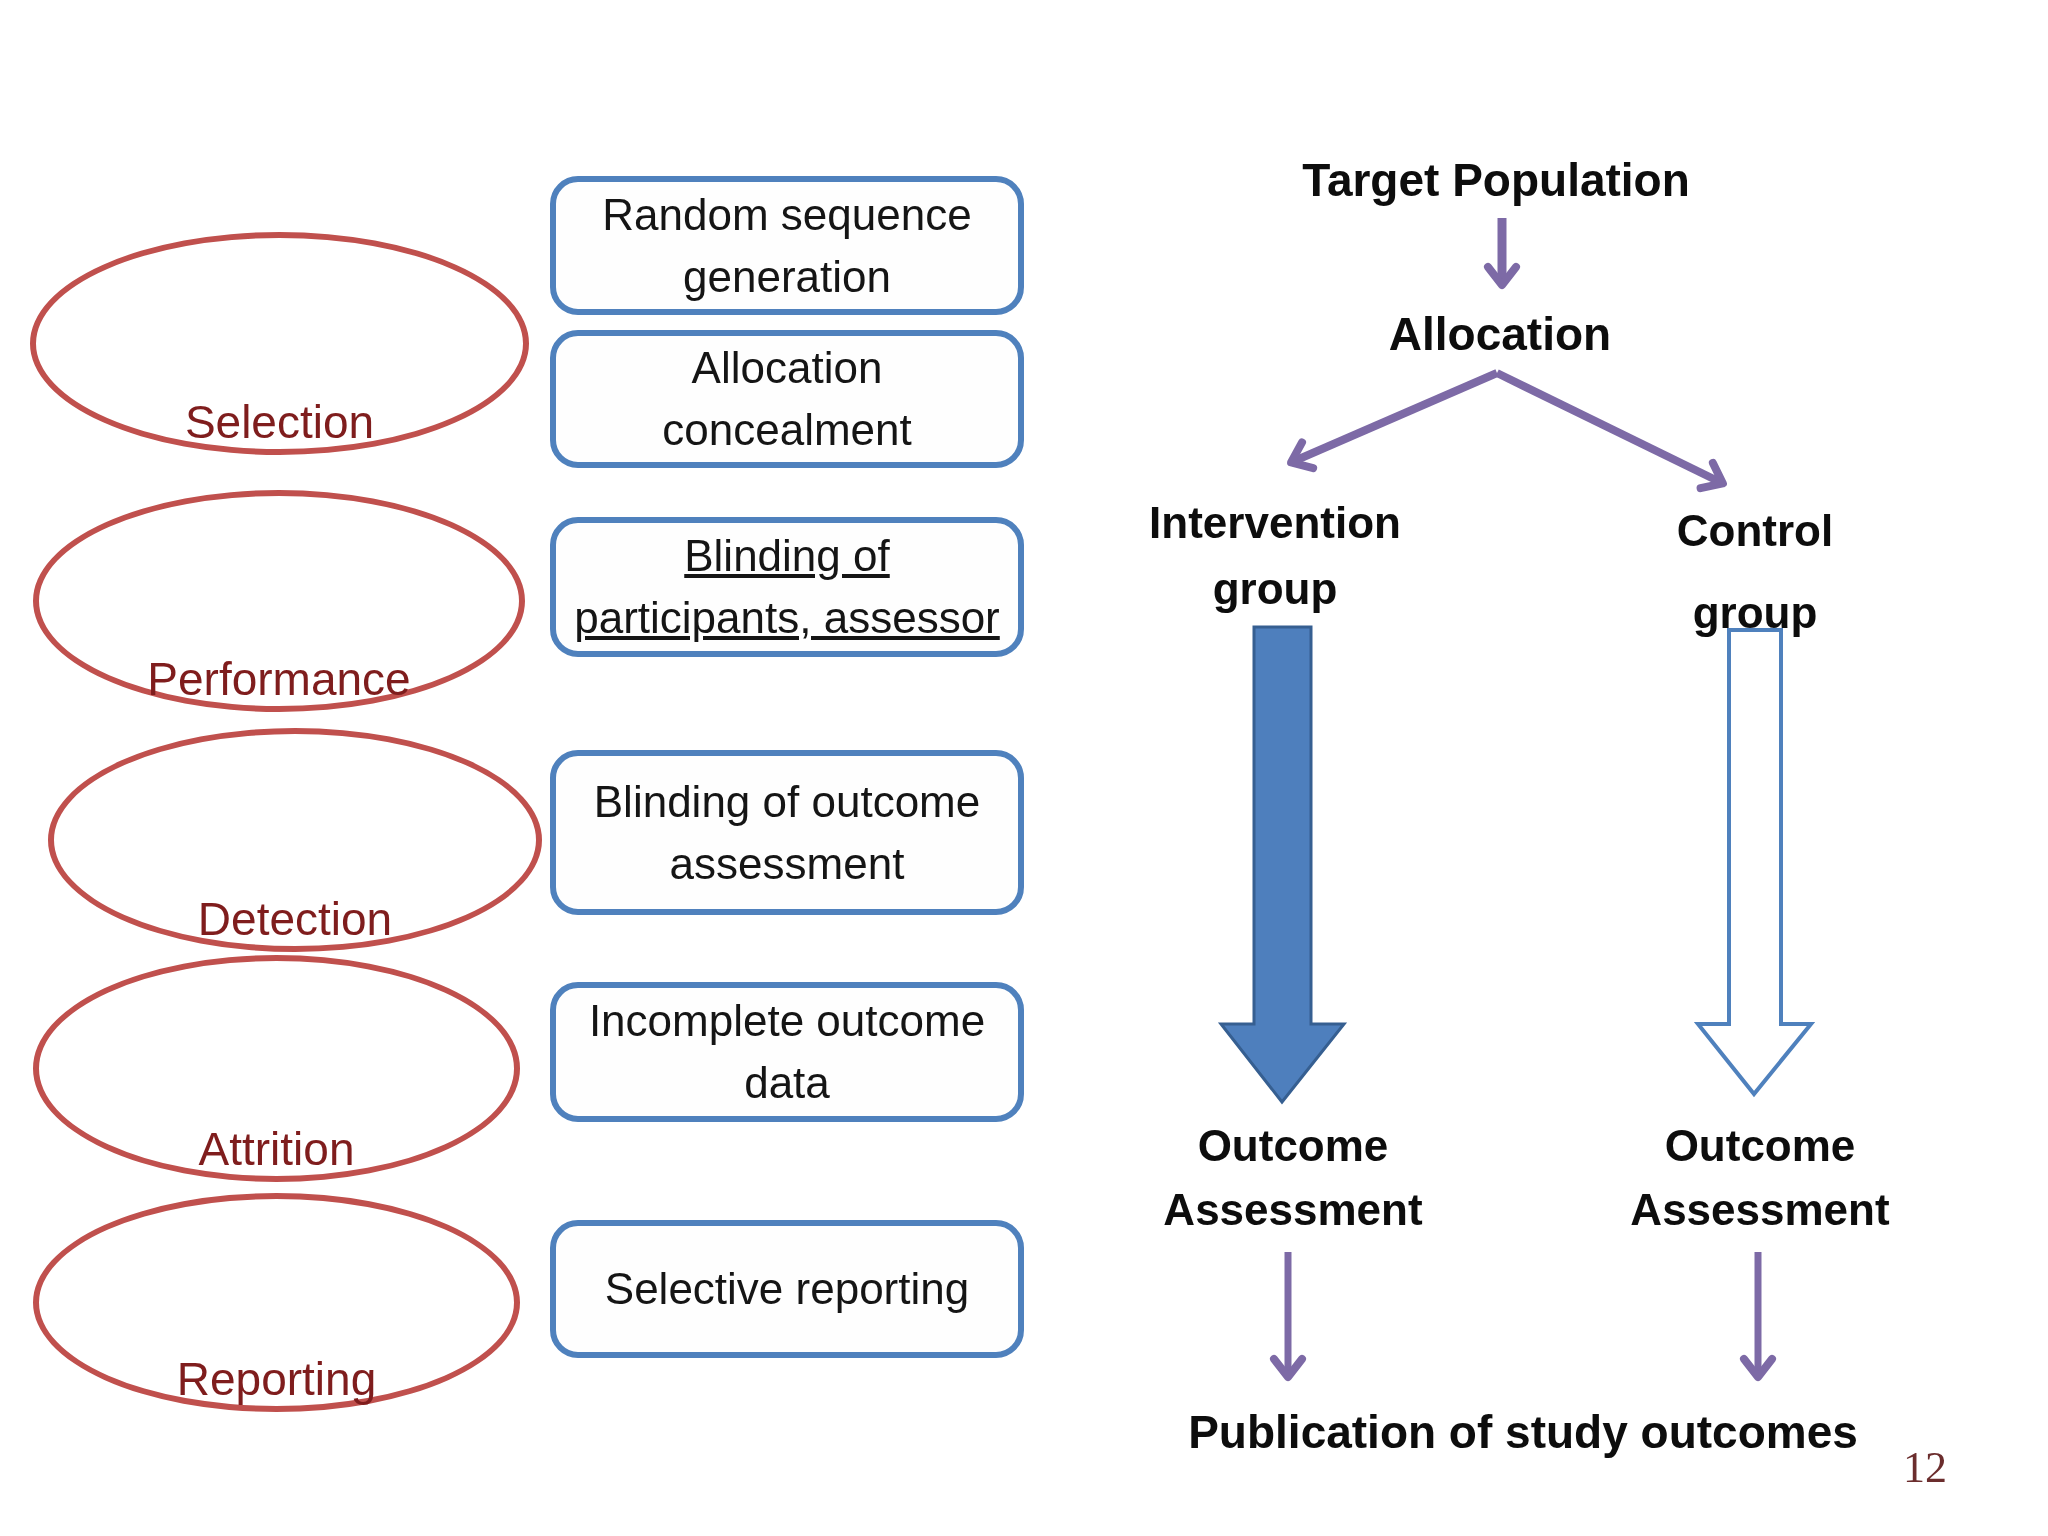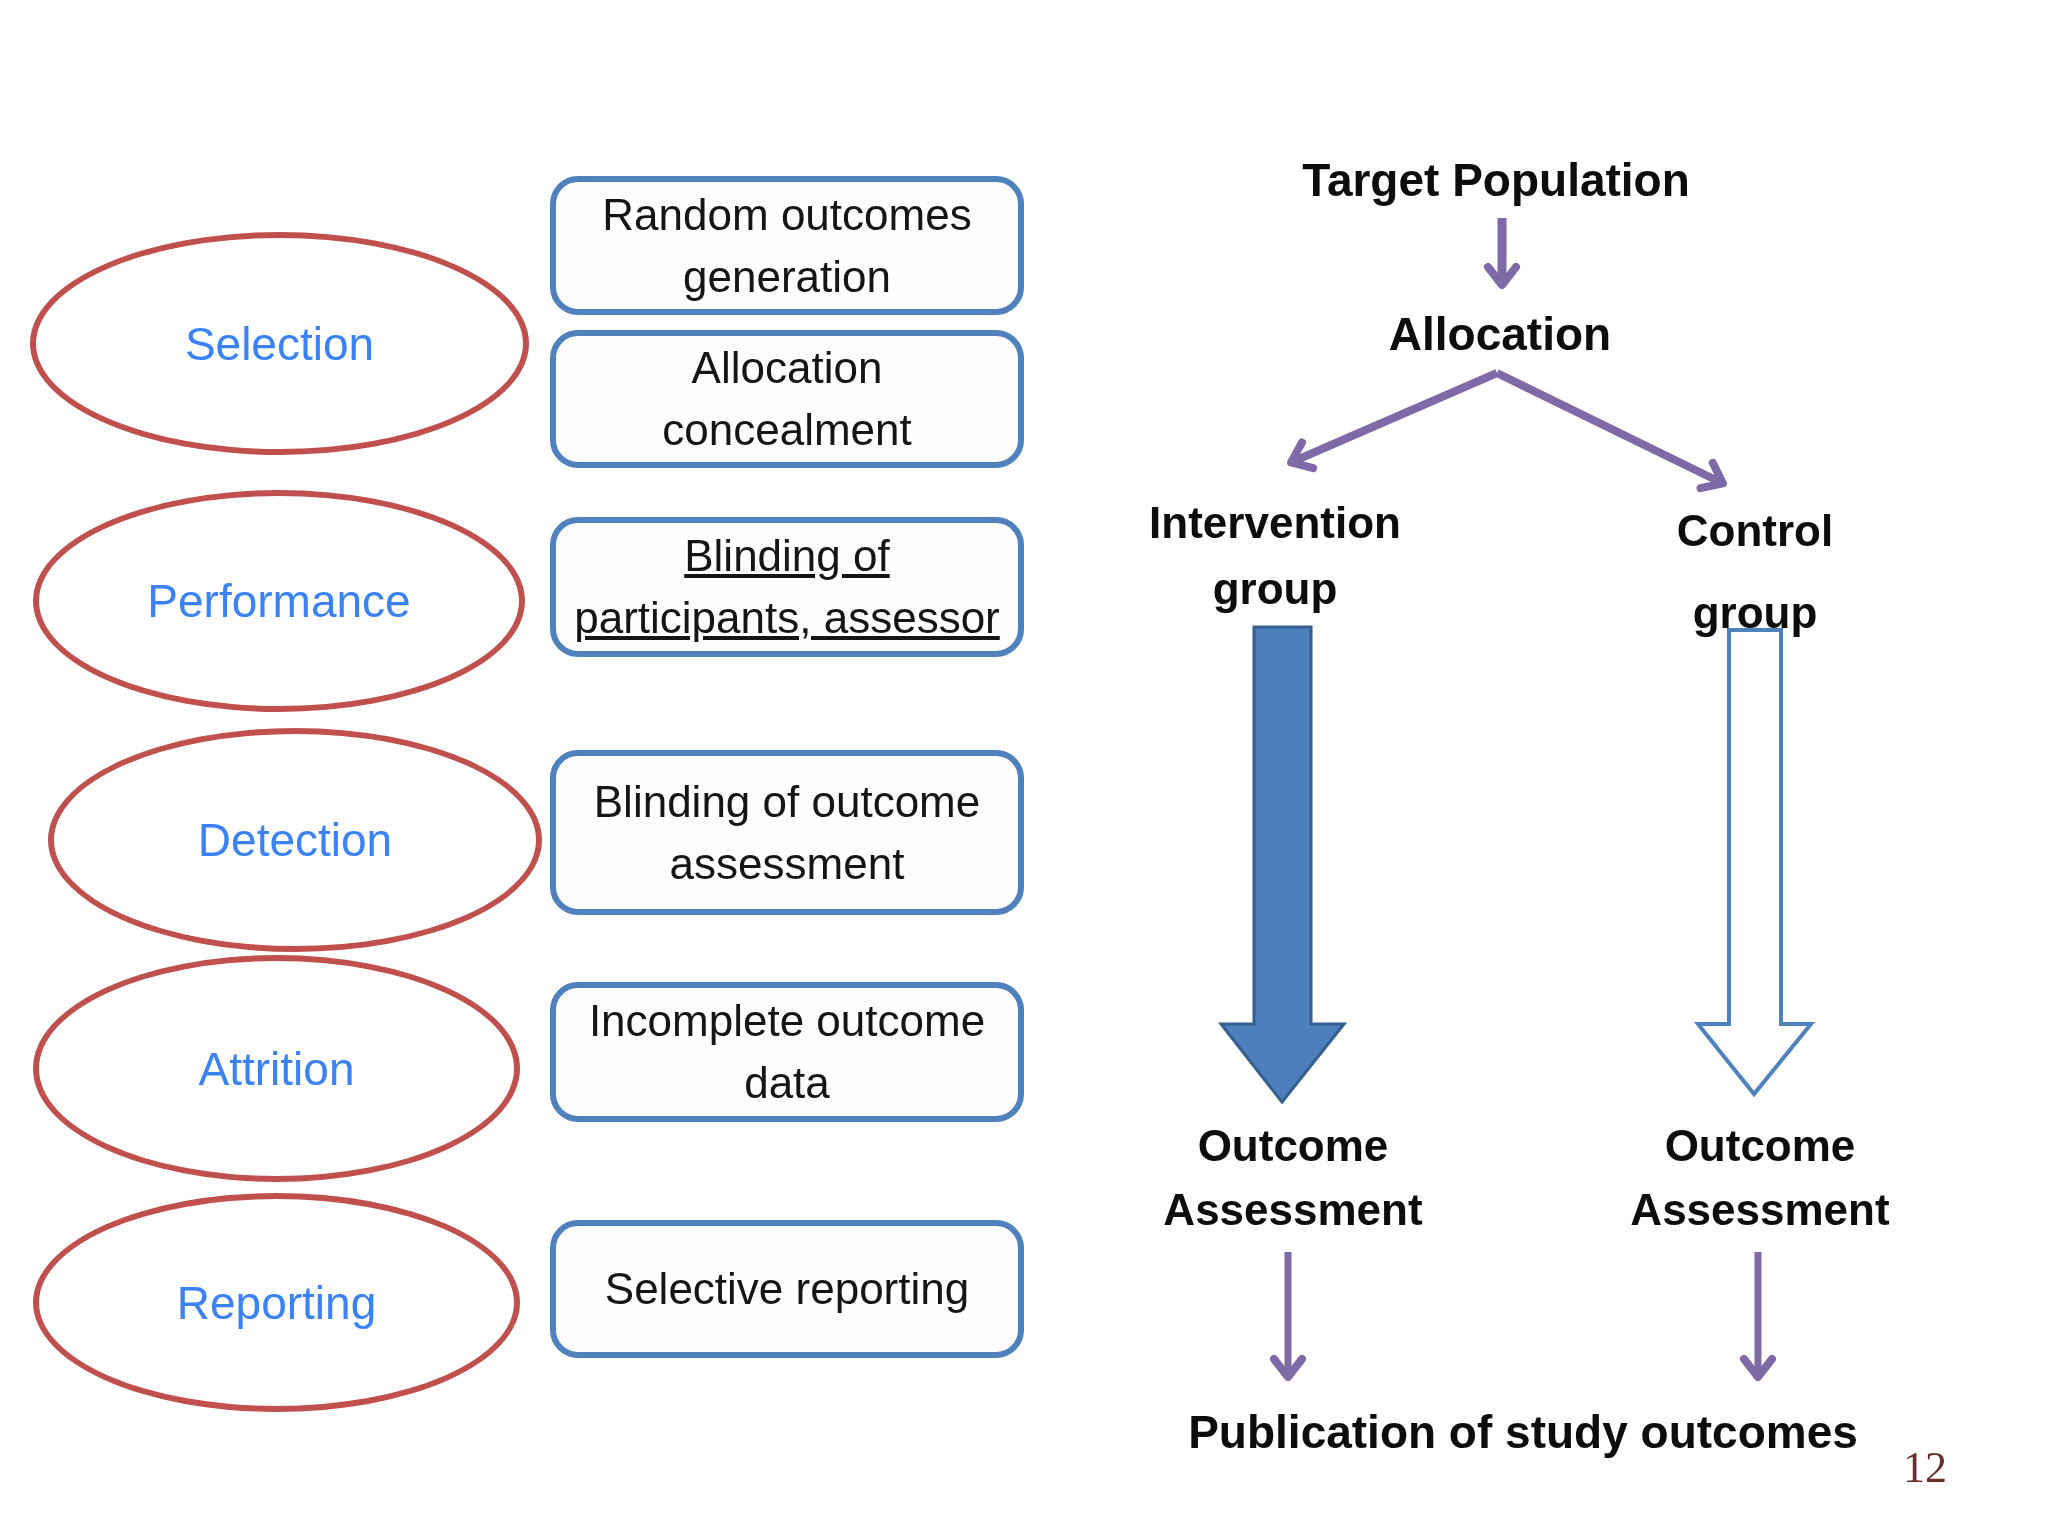--- a/index.html
+++ b/index.html
@@ -14,21 +14,22 @@
   .abs{position:absolute;}
   .center{display:flex;align-items:center;justify-content:center;text-align:center;}
   .preline{white-space:pre-line;}
 
   
   .ellipse{
     border:6px solid #c0504d;
     border-radius:50%;
     background:transparent;
     font-size:46px;
-    color:#3b82f6;
+    color:#7f1d1d;
+    align-items:flex-end;
   }
   .e1{left:30px;  top:232px;  width:487px; height:211px;}
   .e2{left:33px;  top:490px;  width:480px; height:210px;}
   .e3{left:48px;  top:728px;  width:482px; height:212px;}
   .e4{left:33px;  top:955px;  width:475px; height:215px;}
   .e5{left:33px;  top:1193px; width:475px; height:207px;}
 
   
   .bbox{
     left:550px;width:474px;
@@ -78,21 +79,21 @@
   <span>Detection</span>
 </div>
 <div class="abs center ellipse e4">
   <span>Attrition</span>
 </div>
 <div class="abs center ellipse e5">
   <span>Reporting</span>
 </div>
 
 <div class="abs center bbox b1">
-  <span class="preline">Random outcomes
+  <span class="preline">Random sequence
 generation</span>
 </div>
 <div class="abs center bbox b2">
   <span class="preline">Allocation
 concealment</span>
 </div>
 <div class="abs center bbox b3">
   <span class="preline">Blinding of
 participants, assessor</span>
 </div>

